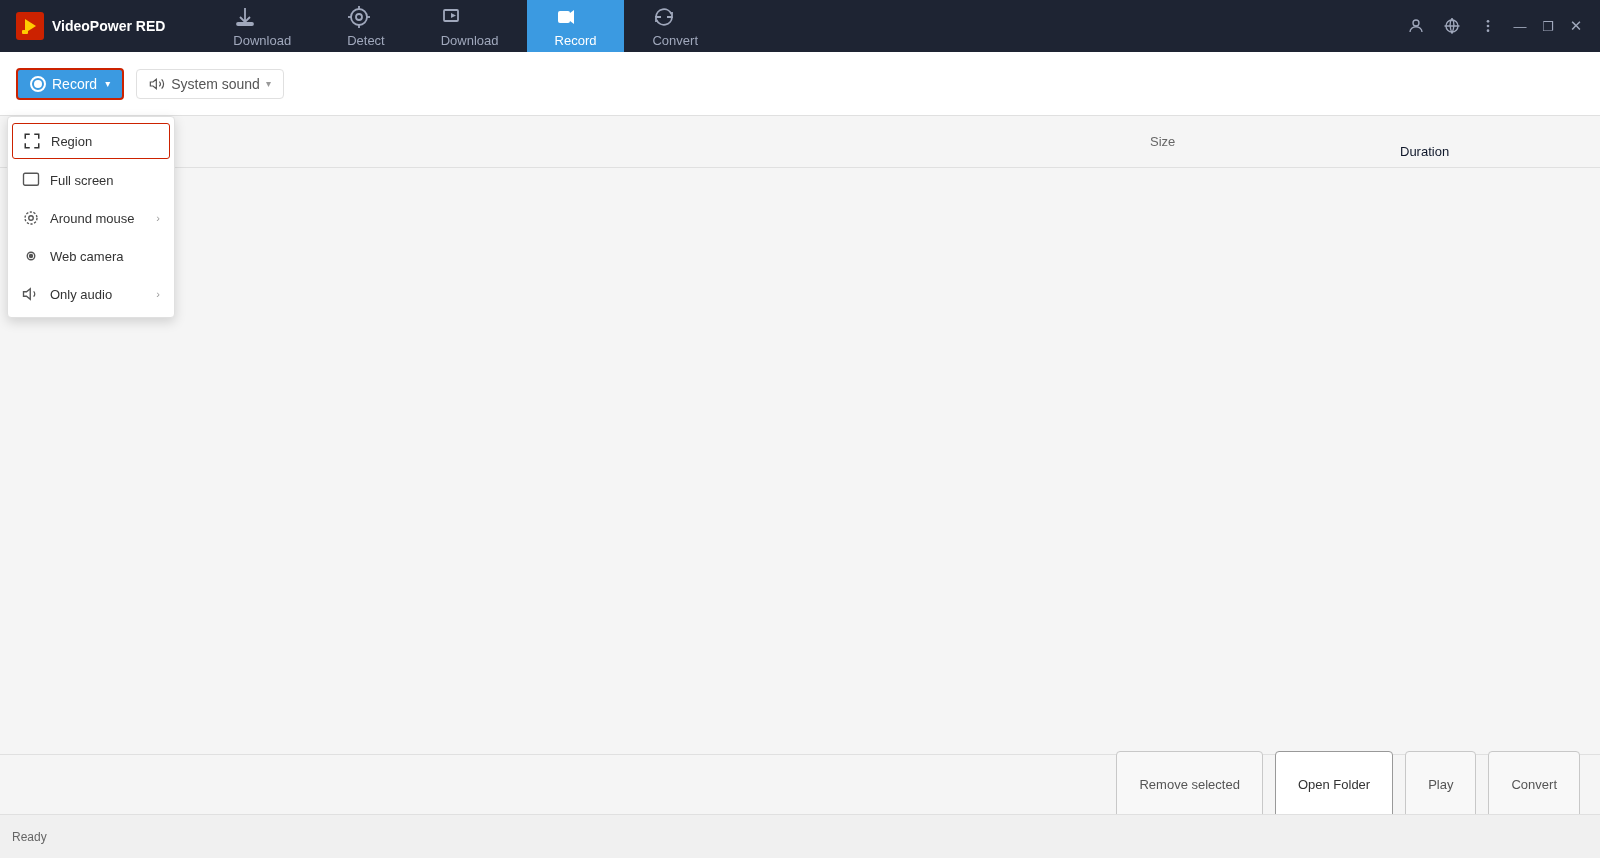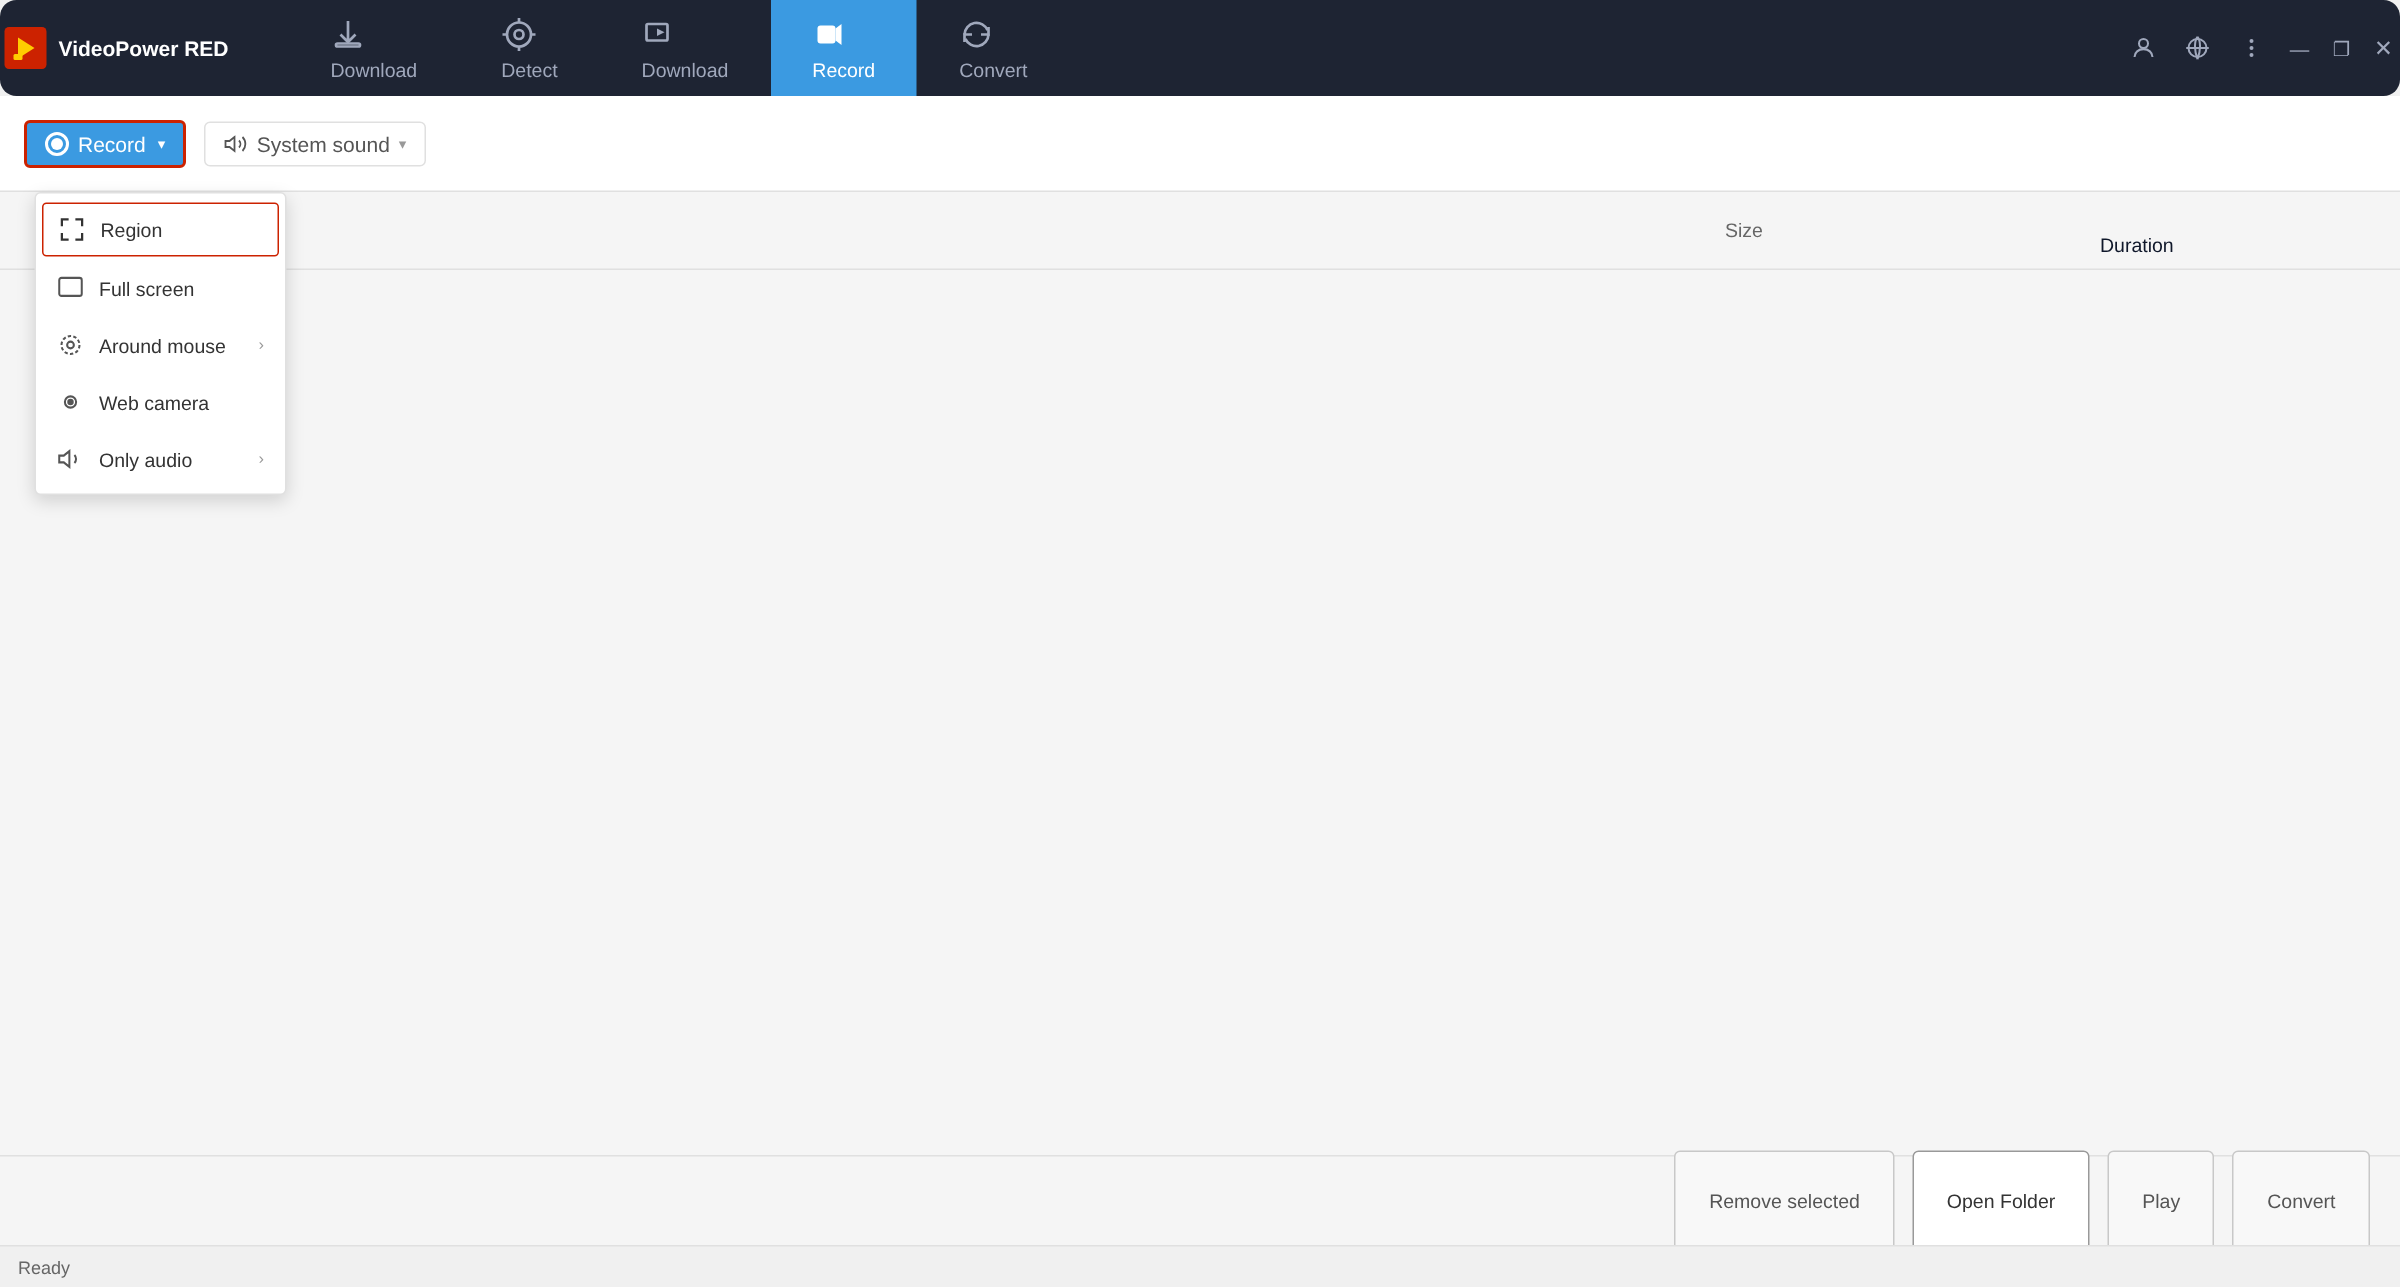--- a/index.html
+++ b/index.html
@@ -1,26 +1,25 @@
 <!DOCTYPE html>
 <html><head>
   <meta charset="utf-8">
   <style>
     * { margin: 0; padding: 0; box-sizing: border-box; }
     body { font-family: 'Segoe UI', Arial, sans-serif; background: #f0f0f0; width: 1600px; height: 858px; overflow: hidden; display: flex; flex-direction: column; }
 
     
     .titlebar {
       background: #1e2433;
-      height: 64px;
-      display: flex;
-      align-items: center;
-      padding: 0 3px;
-      flex-shrink: 0;
-      border-radius: 11px;
+      height: 52px;
+      display: flex;
+      align-items: center;
+      padding: 0 16px;
+      flex-shrink: 0;
     }
     .titlebar-logo {
       width: 28px; height: 28px; margin-right: 8px;
       background: #cc2200;
       border-radius: 3px;
       display: flex; align-items: center; justify-content: center;
       flex-shrink: 0;
     }
     .titlebar-logo svg { width: 18px; height: 18px; }
     .titlebar-appname {
@@ -125,21 +124,21 @@
       gap: 6px;
       color: #555;
       font-size: 14px;
       background: #fff;
     }
 
     
     .dropdown-menu {
       position: absolute;
       top: 64px;
-      left: 23px;
+      left: 7px;
       background: #ffffff;
       border: 1px solid #e0e0e0;
       border-radius: 4px;
       box-shadow: 0 4px 12px rgba(0,0,0,0.15);
       z-index: 100;
       min-width: 168px;
       padding: 4px 0;
     }
     .dropdown-item {
       display: flex;
@@ -232,21 +231,21 @@
     .bottom-btn.primary {
       border: 1.5px solid #999;
       background: #fff;
       font-weight: 500;
       color: #333;
     }
 
     
     .statusbar {
       background: #f0f0f0;
-      height: 28px;
+      height: 44px;
       display: flex;
       align-items: center;
       padding: 0 12px;
       font-size: 12px;
       color: #666;
       border-top: 1px solid #e0e0e0;
       flex-shrink: 0;
     }
   </style>
 </head>

